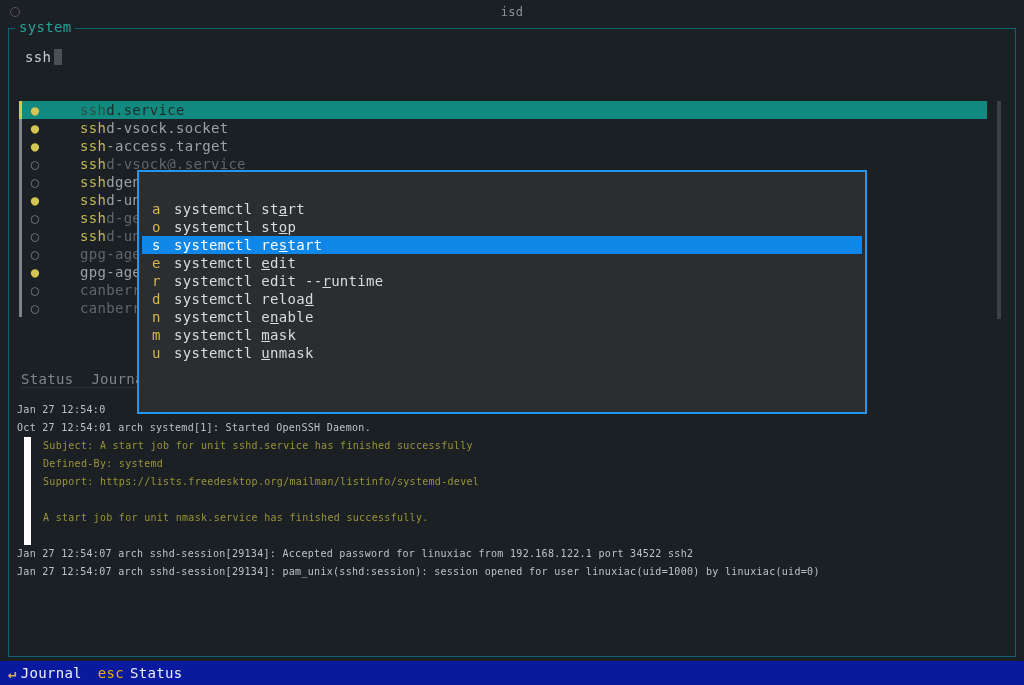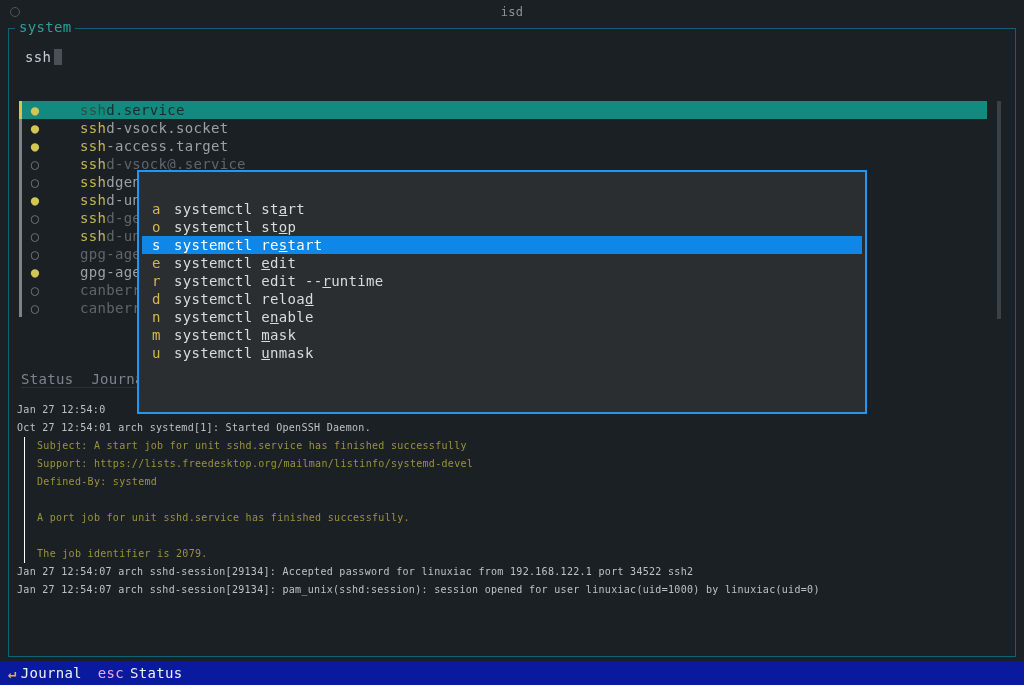--- a/index.html
+++ b/index.html
@@ -95,21 +95,21 @@
   .tab { cursor:default; }
   
   .journal {
     position:absolute; left:8px; right:14px; top:372px;
     font-size:10px;
     line-height:18px;
   }
   .jline { white-space:pre; color:#bcc2c7; }
   .jline.olive { color:#9a9338; }
   .jindent { padding-left:22px; }
-  .jindent.bar { border-left:1px solid #ffffff; padding-left:12px; margin-left:7px; }
+  .jindent.bar { border-left:7px solid #ffffff; padding-left:12px; margin-left:7px; }
   
   .popup {
     position:absolute;
     left:137px; top:170px;
     width:730px;
     height:244px;
     border:2px solid #2196f3;
     background:#2a2e30;
     padding:6px 3px 6px 3px;
   }
@@ -129,21 +129,21 @@
   .footer {
     position:absolute; left:0; right:0; bottom:0;
     height:24px;
     background:#0a1a9e;
     display:flex; align-items:center;
     padding-left:8px; gap:6px;
     color:#e4e8ee;
     font-size:14px;
   }
   .footer .caret { color:#d8b24b; font-weight:bold; margin-right:-2px;}
-  .footer .dimkey { color:#f9a8d4; }
+  .footer .dimkey { color:#eab308; }
   .footer .lbl { color:#eef1f4; }
 </style>
 </head>
 <body>
 
 <div class="window">
 
   <div class="titlebar">
     <span class="dot"></span>
     <span>isd</span>
@@ -211,26 +211,25 @@
 
     <div class="tabs">
       <span class="tab">Status</span>
       <span class="tab">Journal</span>
     </div>
 
     <div class="journal" id="journal">
         <div class="jline">Jan 27 12:54:0</div>
         <div class="jline">Oct 27 12:54:01 arch systemd[1]: Started OpenSSH Daemon.</div>
         <div class="jline olive jindent bar">Subject: A start job for unit sshd.service has finished successfully</div>
+        <div class="jline olive jindent bar">Defined-By: systemd</div>
         <div class="jline olive jindent bar">Support: https://lists.freedesktop.org/mailman/listinfo/systemd-devel</div>
-        <div class="jline olive jindent bar">Defined-By: systemd</div>
         <div class="jline olive jindent bar"> </div>
-        <div class="jline olive jindent bar">A port job for unit sshd.service has finished successfully.</div>
+        <div class="jline olive jindent bar">A start job for unit nmask.service has finished successfully.</div>
         <div class="jline olive jindent bar"> </div>
-        <div class="jline olive jindent bar">The job identifier is 2079.</div>
         <div class="jline">Jan 27 12:54:07 arch sshd-session[29134]: Accepted password for linuxiac from 192.168.122.1 port 34522 ssh2</div>
         <div class="jline">Jan 27 12:54:07 arch sshd-session[29134]: pam_unix(sshd:session): session opened for user linuxiac(uid=1000) by linuxiac(uid=0)</div>
       </div>
   </div>
 
   <div class="popup" id="popup">
     <div class="spacer"></div>
   <div class="mitem">
         <span class="key">a</span>
         <span class="label">systemctl st<u>a</u>rt</span>

